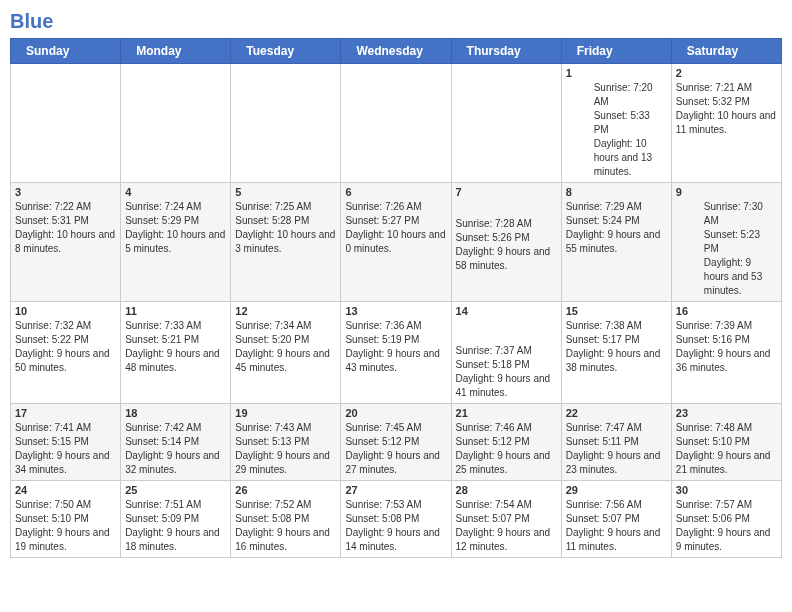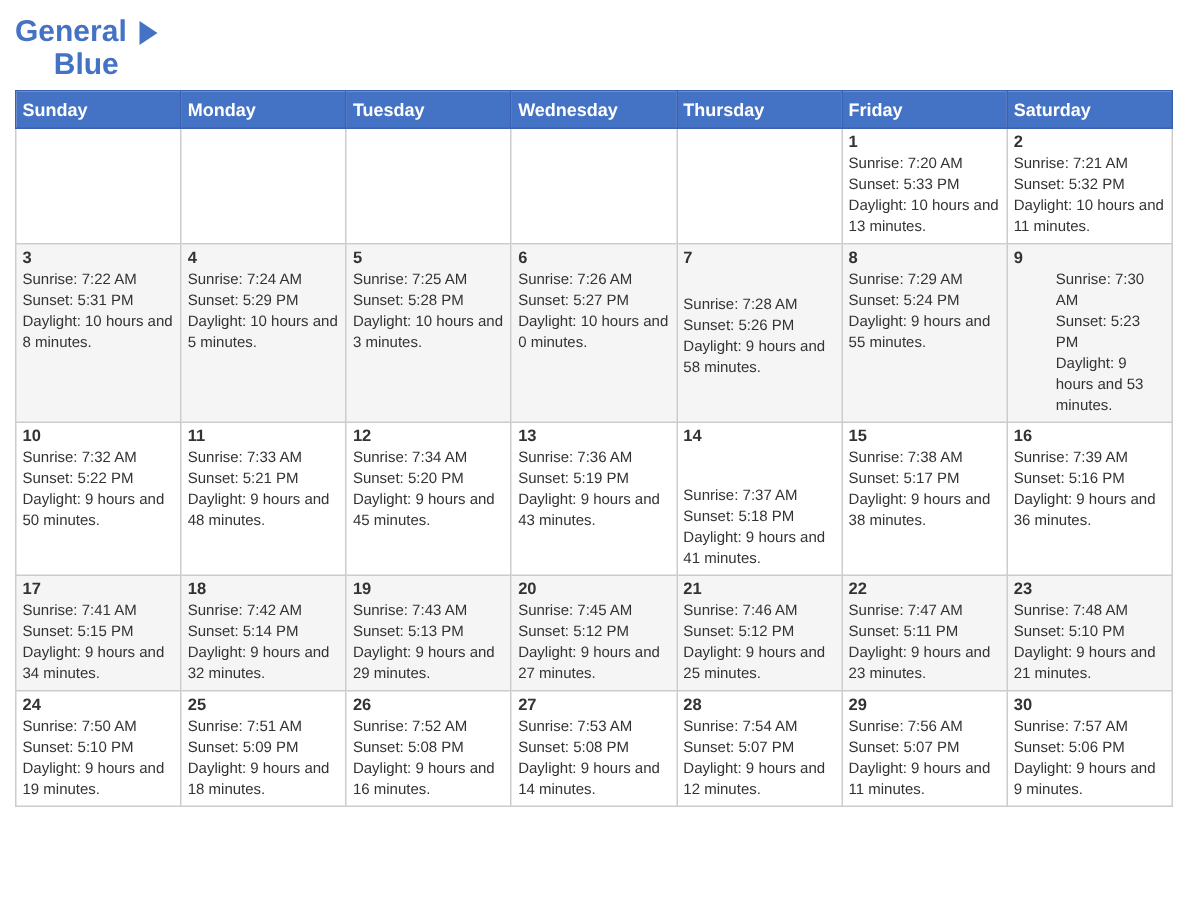--- a/index.html
+++ b/index.html
@@ -34,21 +34,21 @@
     }
     .calendar {
       width: 100%;
       border-collapse: collapse;
     }
     .calendar thead th {
       background: #4472c4;
       color: #fff;
       font-size: 12px;
       font-weight: bold;
-      padding: 5px 4px;
+      padding: 5px 15px;
       text-align: left;
       border: 1px solid #3a62b0;
     }
     .calendar tbody td {
       border: 1px solid #ccc;
       vertical-align: top;
       padding: 3px 4px;
       font-size: 10px;
       color: #333;
       width: 110px;
@@ -70,26 +70,20 @@
     .empty-cell {
       background: #fff !important;
     }
   </style>
 </head>
 <body>
 
 <div class="header">
   <div class="logo">
     <div>
-      <div style="display:flex;align-items:center;">
-        <div style="font-size:20px;font-weight:bold;color:#333;line-height:1.1;">
-          <span style="color:#4472c4;">General</span>
-          <span style="display:inline-block;width:0;height:0;border-top:8px solid transparent;border-bottom:8px solid transparent;border-left:12px solid #4472c4;margin-left:3px;vertical-align:middle;"></span>
-        </div>
-      </div>
       <div style="font-size:20px;font-weight:bold;color:#4472c4;line-height:1.1;text-align:center;">Blue</div>
     </div>
   </div>
   <div class="title-block">
     <div class="month-title"></div>
     <div class="location-title"></div>
   </div>
 </div>
 
 <table class="calendar">
@@ -106,21 +100,21 @@
   </thead>
   <tbody id="calendar-body">
   <tr>
         <td class="empty-cell"></td>
         <td class="empty-cell"></td>
         <td class="empty-cell"></td>
         <td class="empty-cell"></td>
         <td class="empty-cell"></td>
         <td>
           <div class="day-num">1</div>
-          <div class="day-info" style="white-space: pre-line;">Sunrise: 7:20 AM
+          <div class="day-info" style="white-space: pre-line; margin-left: 28px;">Sunrise: 7:20 AM
 Sunset: 5:33 PM
 Daylight: 10 hours and 13 minutes.</div>
         </td>
         <td>
           <div class="day-num">2</div>
           <div class="day-info" style="white-space: pre-line;">Sunrise: 7:21 AM
 Sunset: 5:32 PM
 Daylight: 10 hours and 11 minutes.</div>
         </td>
       </tr>

